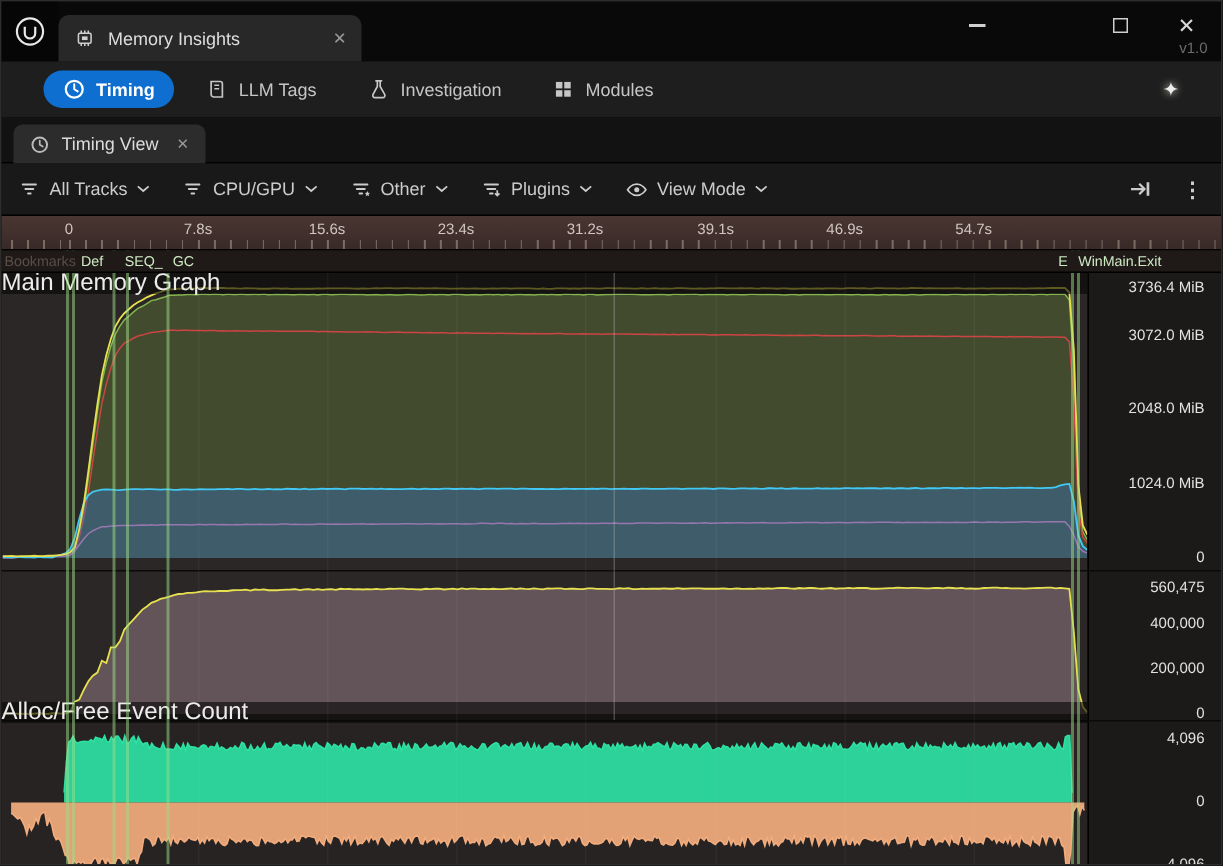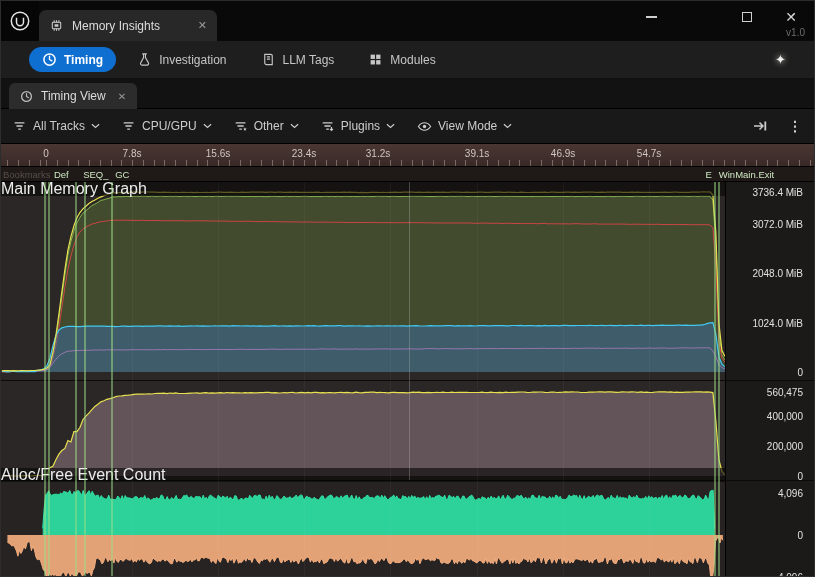--- a/index.html
+++ b/index.html
@@ -3,21 +3,21 @@
 <meta charset="utf-8">
 <style>
   * { margin:0; padding:0; box-sizing:border-box; }
   html,body { background:#000; }
   body { width:815px; height:577px; overflow:hidden; font-family:"Liberation Sans",sans-serif; }
   .window { position:relative; width:815px; height:577px; background:#151312; overflow:hidden; border:1px solid #2d2d2d; }
 
   
   .titlebar { position:absolute; top:0; left:0; right:0; height:40px; background:#090909; }
   .logo { position:absolute; left:0; top:0; width:38px; height:40px; display:flex; align-items:center; justify-content:center; background:#060606; cursor:pointer; }
-  .doc-tab { position:absolute; left:38px; top:9px; height:31px; width:178px; background:#282828; border-radius:7px 7px 0 0; display:flex; align-items:center; gap:8px; padding:0 10px; color:#dddddd; font-size:12px;text-align:center; }
+  .doc-tab { position:absolute; left:38px; top:9px; height:31px; width:202px; background:#282828; border-radius:7px 7px 0 0; display:flex; align-items:center; gap:8px; padding:0 10px; color:#dddddd; font-size:12px;text-align:center; }
   .doc-tab .tab-close { margin-left:auto; color:#9a9a9a; font-size:11px; cursor:pointer; }
   .win-controls { position:absolute; top:6px; right:12px; display:flex; align-items:center; color:#cfcfcf; }
   .win-btn { width:22px; height:20px; display:flex; align-items:center; justify-content:center; cursor:pointer; }
   .win-btn.minimize { margin-right:74px; }
   .win-btn.maximize { margin-right:22px; }
   .min-glyph { display:block; width:11px; height:2px; background:#cfcfcf; }
   .max-glyph { display:block; width:10px; height:10px; border:1.3px solid #cfcfcf; }
   .win-btn.close { font-size:14px; color:#d8d8d8; }
   .version { position:absolute; right:9px; top:26px; font-size:10px; color:#6c6c6c;margin-left:16px; }
 
@@ -111,30 +111,30 @@
   <div class="toolbar">
     <div class="tb-btn active">
       <svg class="tb-icon" width="15" height="15" viewBox="0 0 16 16">
         <circle cx="8" cy="8" r="6" fill="none" stroke="currentColor" stroke-width="1.6"></circle>
         <path d="M8 4.5V8l2.5 1.5" stroke="currentColor" stroke-width="1.4" fill="none" stroke-linecap="round"></path>
       </svg>
       <span>Timing</span>
     </div>
     <div class="tb-btn">
       <svg class="tb-icon" width="15" height="15" viewBox="0 0 16 16">
-        <path d="M6 2h4M7 2v4l-3.2 6A1.6 1.6 0 0 0 5.2 14h5.6a1.6 1.6 0 0 0 1.4-2.4L9 6V2" fill="none" stroke="currentColor" stroke-width="1.2" stroke-linecap="round"></path>
-      </svg>
-      <span>Investigation</span>
-    </div>
-    <div class="tb-btn">
-      <svg class="tb-icon" width="15" height="15" viewBox="0 0 16 16">
         <path d="M4 2.5h6.5A1.5 1.5 0 0 1 12 4v9.5H6A2 2 0 0 1 4 11.5z" fill="none" stroke="currentColor" stroke-width="1.2"></path>
         <path d="M6.3 5.2h3.4M6.3 7.6h3.4" stroke="currentColor" stroke-width="1.1"></path>
       </svg>
       <span>LLM Tags</span>
+    </div>
+    <div class="tb-btn">
+      <svg class="tb-icon" width="15" height="15" viewBox="0 0 16 16">
+        <path d="M6 2h4M7 2v4l-3.2 6A1.6 1.6 0 0 0 5.2 14h5.6a1.6 1.6 0 0 0 1.4-2.4L9 6V2" fill="none" stroke="currentColor" stroke-width="1.2" stroke-linecap="round"></path>
+      </svg>
+      <span>Investigation</span>
     </div>
     <div class="tb-btn">
       <svg class="tb-icon" width="15" height="15" viewBox="0 0 16 16">
         <rect x="2.8" y="2.8" width="4.6" height="4.6" fill="currentColor"></rect>
         <rect x="8.7" y="2.8" width="4.6" height="4.6" fill="currentColor"></rect>
         <rect x="2.8" y="8.7" width="4.6" height="4.6" fill="currentColor"></rect>
         <rect x="8.7" y="8.7" width="4.6" height="4.6" fill="currentColor"></rect>
       </svg>
       <span>Modules</span>
     </div>
@@ -208,21 +208,21 @@
       </svg>
       <div class="kebab">⋮</div>
     </div>
   </div>
 
   <div class="ruler" id="ruler">
       <div class="ruler-label" style="left: 45px;">0</div>
       <div class="ruler-label" style="left: 131px;">7.8s</div>
       <div class="ruler-label" style="left: 217px;">15.6s</div>
       <div class="ruler-label" style="left: 303px;">23.4s</div>
-      <div class="ruler-label" style="left: 377px; text-align: right;">31.2s</div>
+      <div class="ruler-label" style="left: 389px; text-align: right;">31.2s</div>
       <div class="ruler-label" style="left: 476.103px;">39.1s</div>
       <div class="ruler-label" style="left: 562.103px;">46.9s</div>
       <div class="ruler-label" style="left: 648.103px;">54.7s</div>
     </div>
 
   <div class="bookmarks" id="bookmarks">
     <div class="bm-row-label">Bookmarks</div>
   <div class="bm" style="left: 52.9615px;">Def</div>
       <div class="bm" style="left: 82.1795px;">SEQ_</div>
       <div class="bm" style="left: 114.154px;">GC</div>

